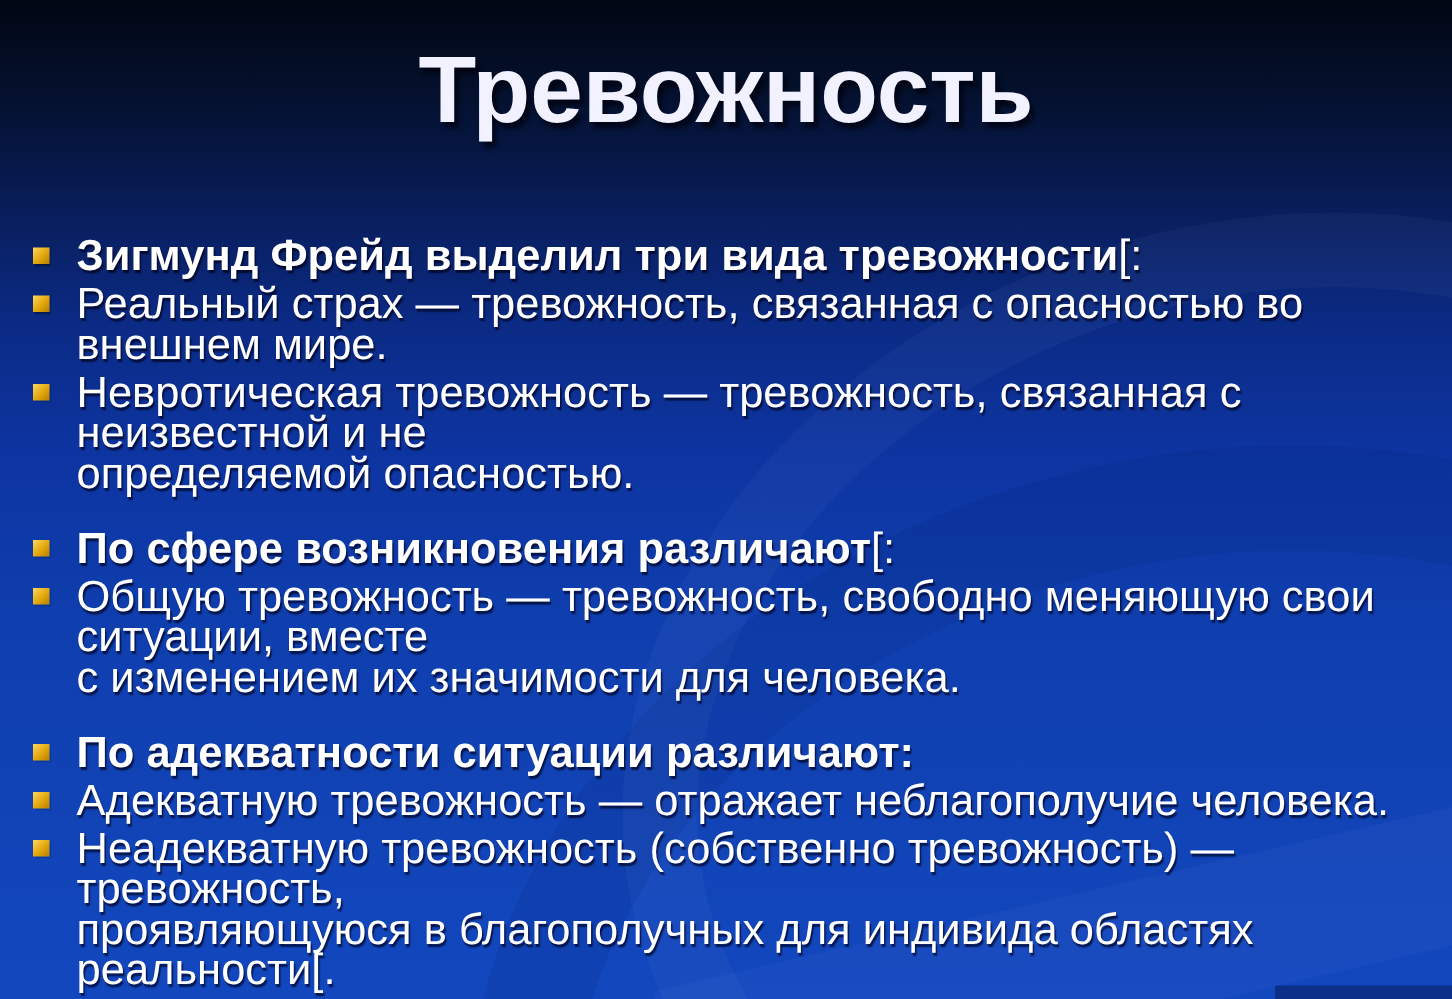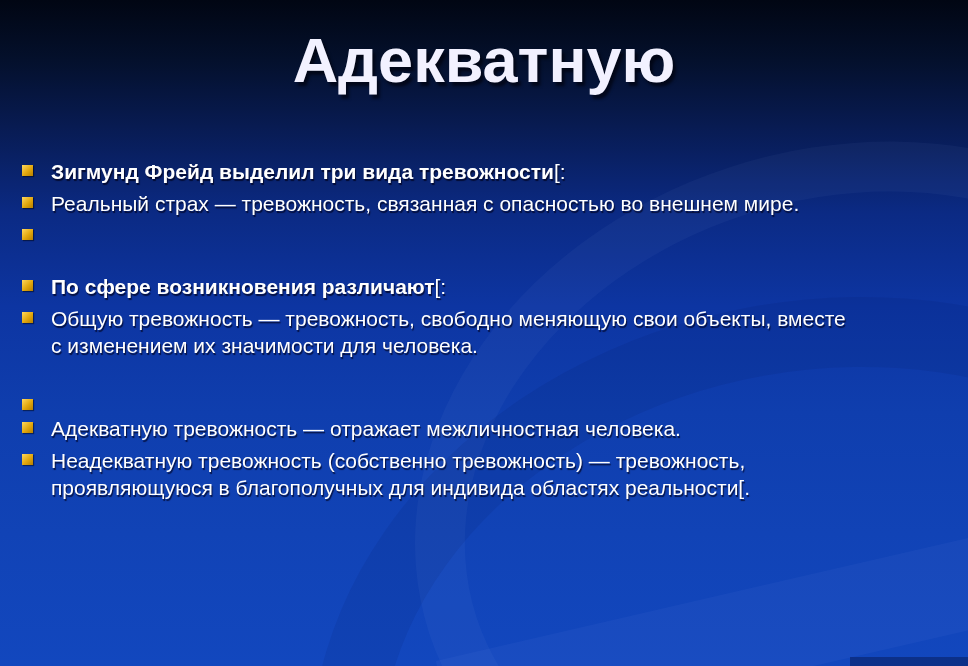--- a/index.html
+++ b/index.html
@@ -71,34 +71,34 @@
     top: 158px;
     left: 20px;
     right: 24px;
   }
   .bullet-row {
     display: flex;
     align-items: flex-start;
     margin-bottom: 5px;
   }
   .bullet-row.spaced {
-    margin-top: 33px;
+    margin-top: 23px;
     text-align: right;
   }
   .bullet-marker {
     flex: 0 0 auto;
     width: 11px;
     height: 11px;
     margin: 7px 18px 0 2px;
     background: linear-gradient(135deg, #ffd75e 0%, #e2a70d 55%, #b57e00 100%);
     box-shadow: 1px 1px 1px rgba(0, 0, 0, 0.45);
   }
   .bullet-text {
     color: #ffffff;
-    font-size: 21px;
+    font-size: 29px;
     line-height: 27px;
     white-space: pre-wrap;
     text-shadow: 1px 2px 1px rgba(0, 0, 25, 0.7);
   }
   .seg-bold   { font-weight: 700; }
   .seg-normal { font-weight: 400; }
   .seg-underline-wavy {
     text-decoration: underline wavy #d03030;
     text-decoration-skip-ink: none;
   }
@@ -108,49 +108,52 @@
 </style>
 </head>
 <body>
 
 <div class="slide">
   <div class="swirl-1"></div>
   <div class="swirl-2"></div>
   <div class="corner-band"></div>
   <div class="edge-strip"></div>
 
-  <h1 class="slide-title">Адекватную</h1>
+  <h1 class="slide-title">Тревожность</h1>
 
   <div class="content" id="bullet-list">
       <div class="bullet-row">
         <span class="bullet-marker"></span>
         <div class="bullet-text"><span class="seg-bold">Зигмунд Фрейд выделил три вида тревожности</span><span class="seg-normal">[:</span></div>
       </div>
       <div class="bullet-row">
         <span class="bullet-marker"></span>
         <div class="bullet-text"><span class="seg-normal">Реальный страх — тревожность, связанная с опасностью во внешнем мире.</span></div>
       </div>
       <div class="bullet-row">
         <span class="bullet-marker"></span>
+        <div class="bullet-text"><span class="seg-normal">Невротическая тревожность — тревожность, связанная с неизвестной и не
+определяемой опасностью.</span></div>
       </div>
       <div class="bullet-row spaced">
         <span class="bullet-marker"></span>
         <div class="bullet-text"><span class="seg-bold">По сфере возникновения различают</span><span class="seg-normal">[:</span></div>
       </div>
       <div class="bullet-row">
         <span class="bullet-marker"></span>
-        <div class="bullet-text"><span class="seg-normal">Общую тревожность — тревожность, свободно меняющую свои объекты, вместе
+        <div class="bullet-text"><span class="seg-normal">Общую тревожность — тревожность, свободно меняющую свои ситуации, вместе
 с изменением их значимости для человека.</span></div>
       </div>
       <div class="bullet-row spaced">
         <span class="bullet-marker"></span>
+        <div class="bullet-text"><span class="seg-bold">По адекватности ситуации различают:</span></div>
       </div>
       <div class="bullet-row">
         <span class="bullet-marker"></span>
-        <div class="bullet-text"><span class="seg-normal">Адекватную тревожность — отражает межличностная человека.</span></div>
+        <div class="bullet-text"><span class="seg-normal">Адекватную тревожность — отражает неблагополучие человека.</span></div>
       </div>
       <div class="bullet-row">
         <span class="bullet-marker"></span>
         <div class="bullet-text"><span class="seg-normal">Неадекватную тревожность (собственно тревожность) — тревожность,
 проявляющуюся в благополучных для индивида областях реальности[.</span></div>
       </div>
     </div>
 </div>
 
 </body></html>

